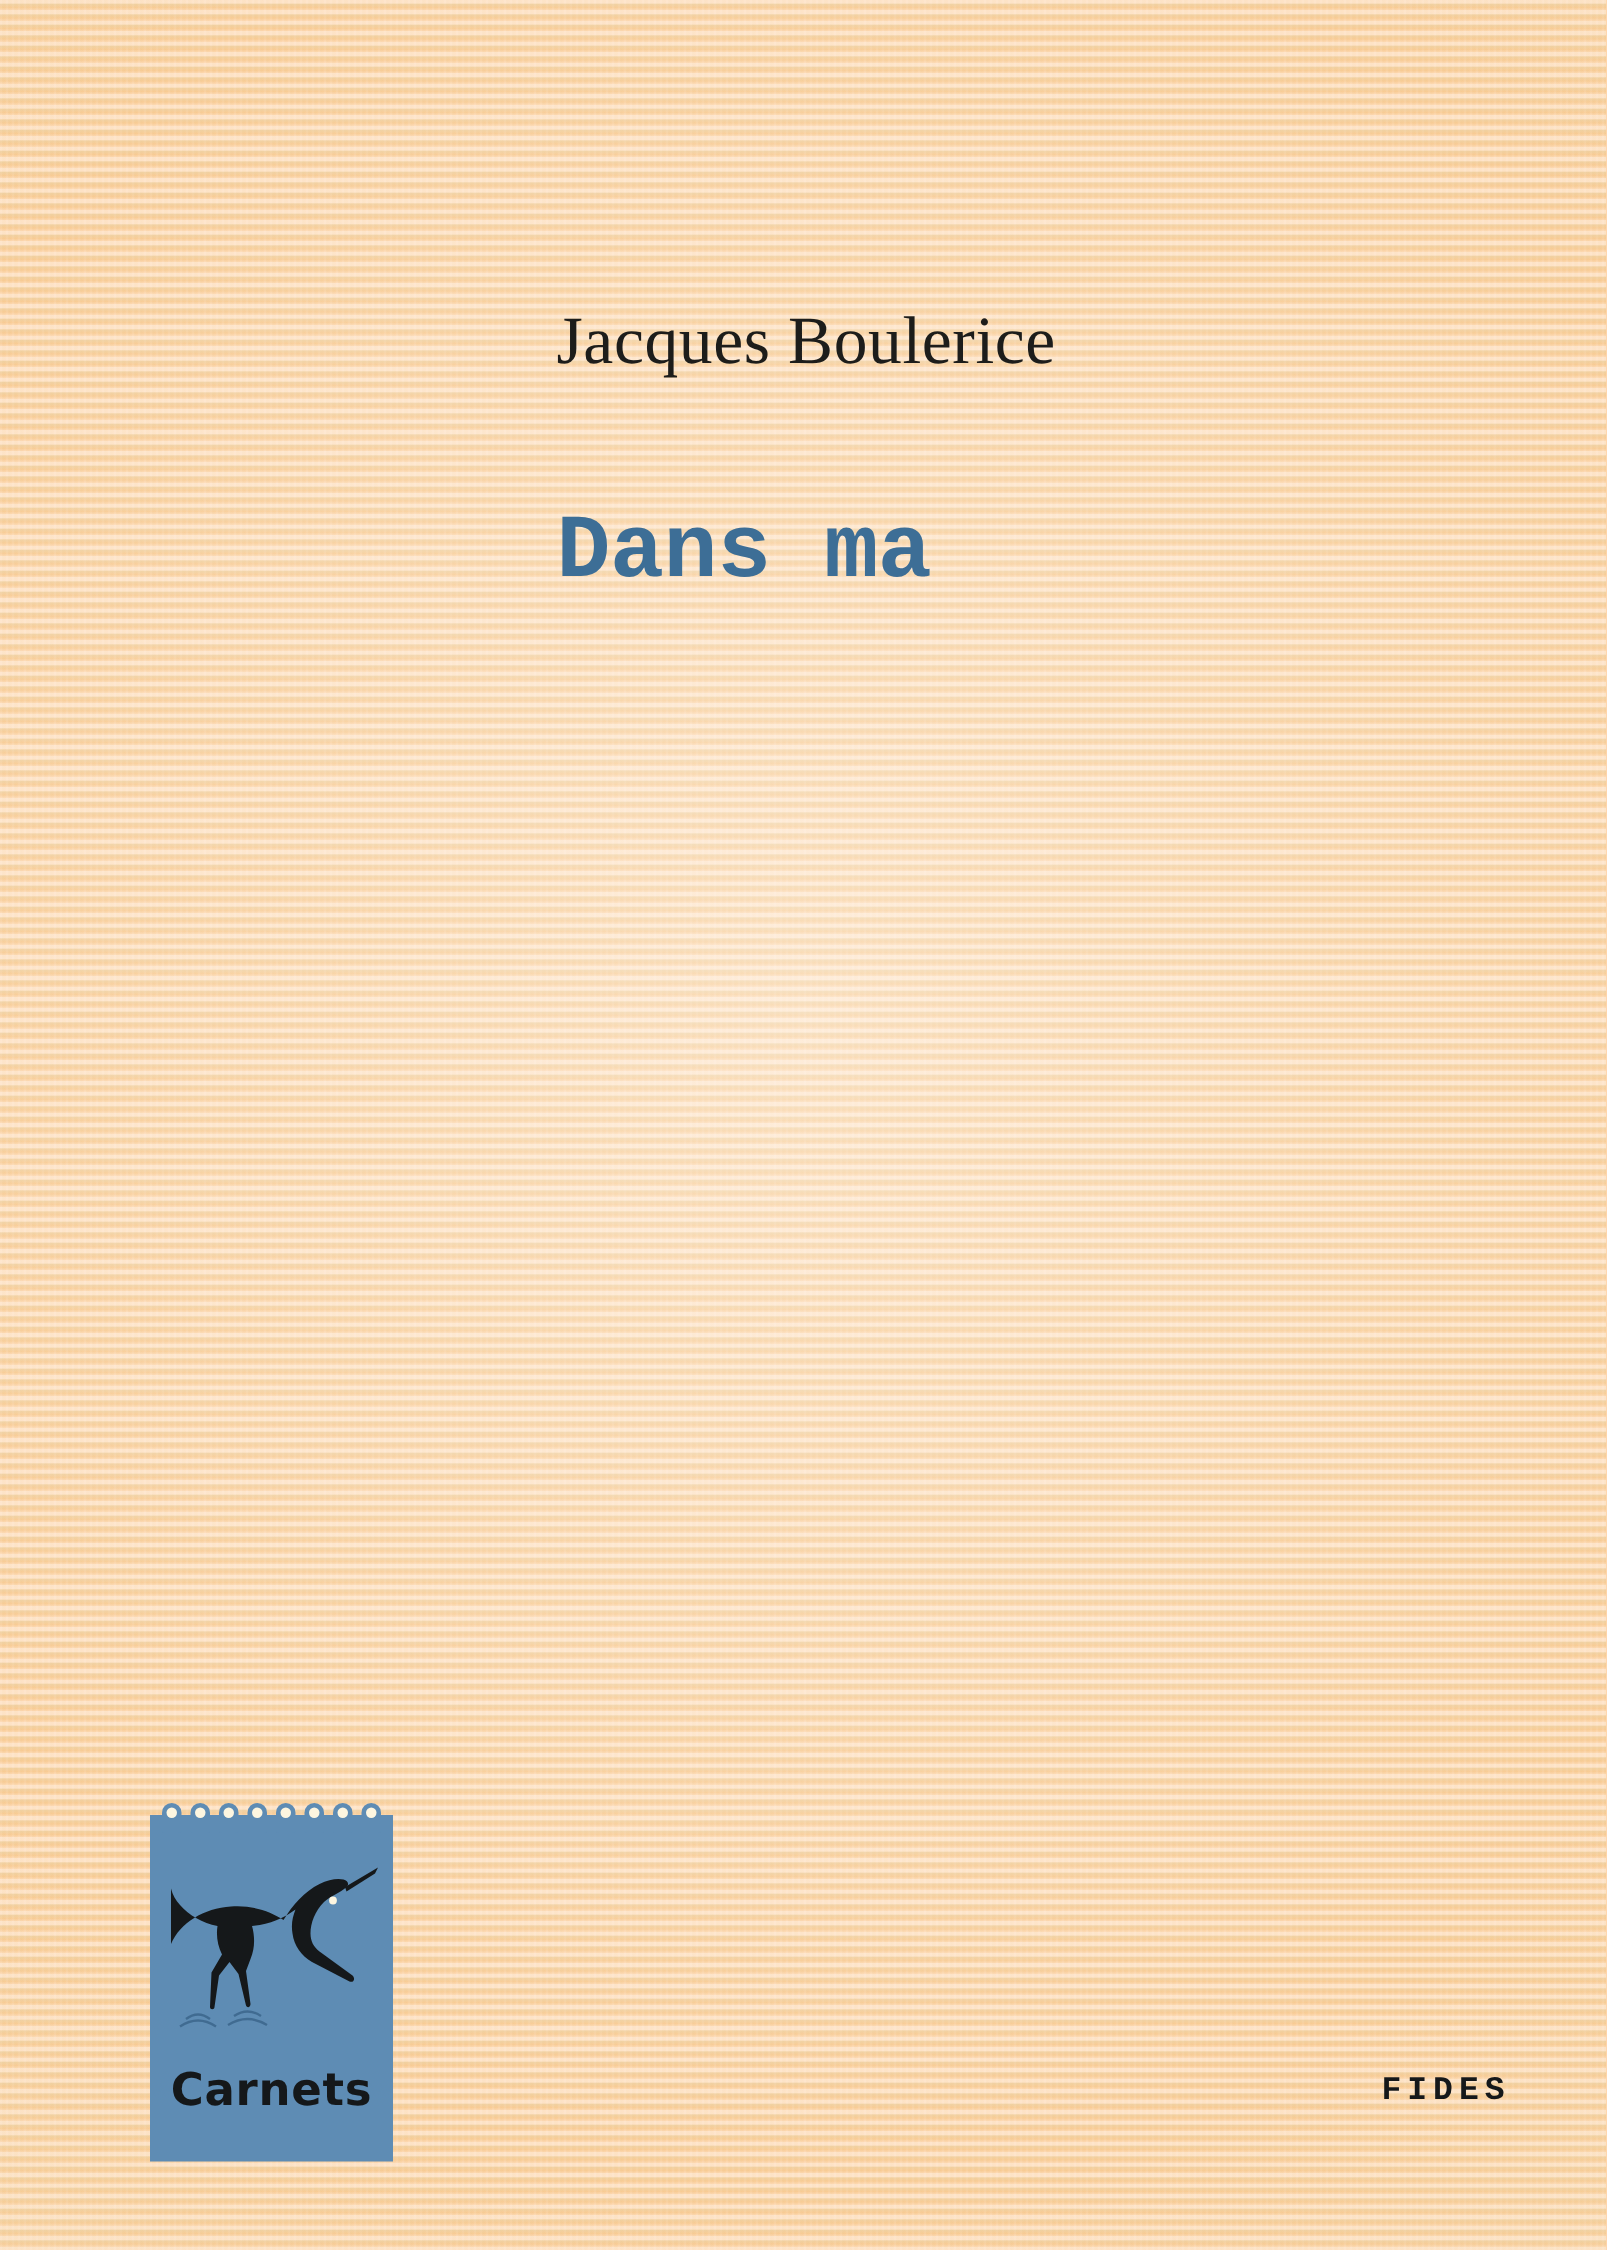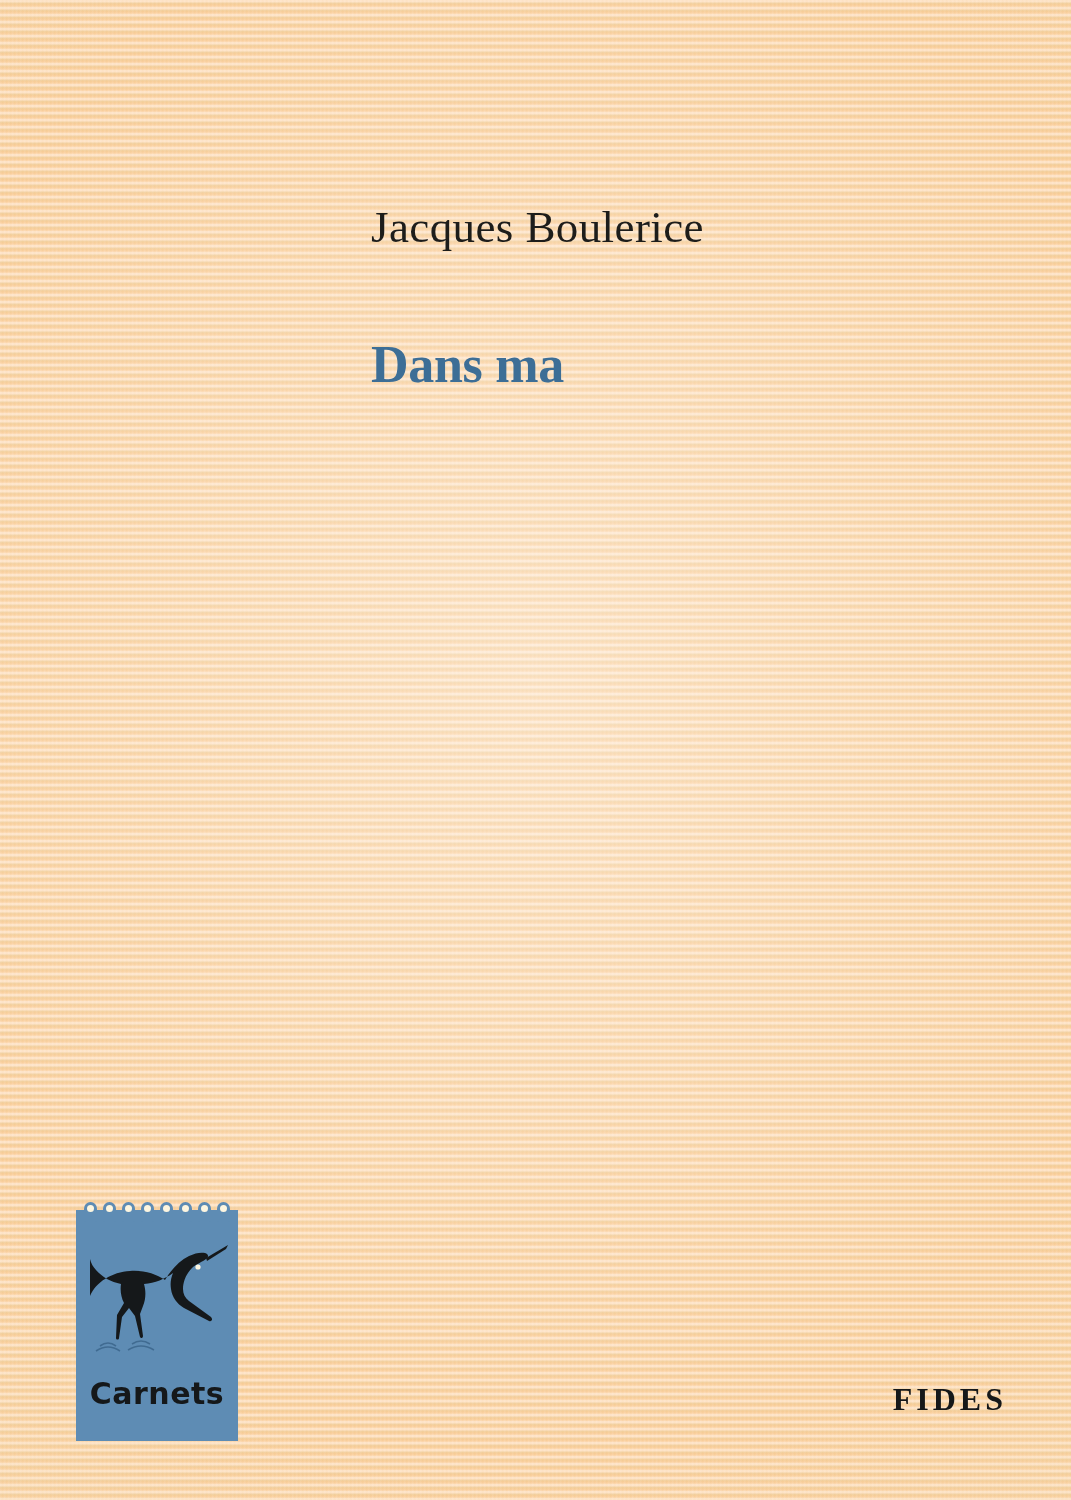--- a/index.html
+++ b/index.html
@@ -61,42 +61,43 @@
     top: 203px;
     font-size: 45px;
     line-height: 1.1;
     color: #1d1d1b;
     letter-spacing: 0.4px;
     font-weight: 400;
   }
 
   #title {
     top: 330px;
-    font-size: 52px;
+    font-size: 60px;
     line-height: 1.33;
     font-weight: 700;
     color: #3d6e96;
     letter-spacing: -0.3px;
+    font-family: Liberation Mono, monospace;
   }
   #title .line {
     display: block;
   }
 
   #subtitle {
     top: 503px;
     font-size: 33px;
     font-style: italic;
     color: #1d1d1b;
     letter-spacing: 0.3px;
   }
 
   
   #collection-logo {
     position: absolute;
-    left: 76px;
+    left: 100px;
     top: 1196px;
     width: 162px;
     height: 245px;
   }
   #logo-plate {
     position: absolute;
     left: 0;
     top: 14px;
     width: 162px;
     height: 231px;
@@ -147,22 +148,22 @@
     font-size: 30px;
     font-weight: 700;
     color: #15181a;
     letter-spacing: 0.5px;
   }
 
   #publisher {
     position: absolute;
     right: 64px;
     top: 1381px;
-    font-family: Liberation Serif, serif;
-    font-size: 32px;
+    font-family: Liberation Mono, monospace;
+    font-size: 22px;
     font-weight: 700;
     letter-spacing: 4px;
     color: #15181a;
   }
 </style>
 </head>
 <body>
 
 <div id="cover">
 

